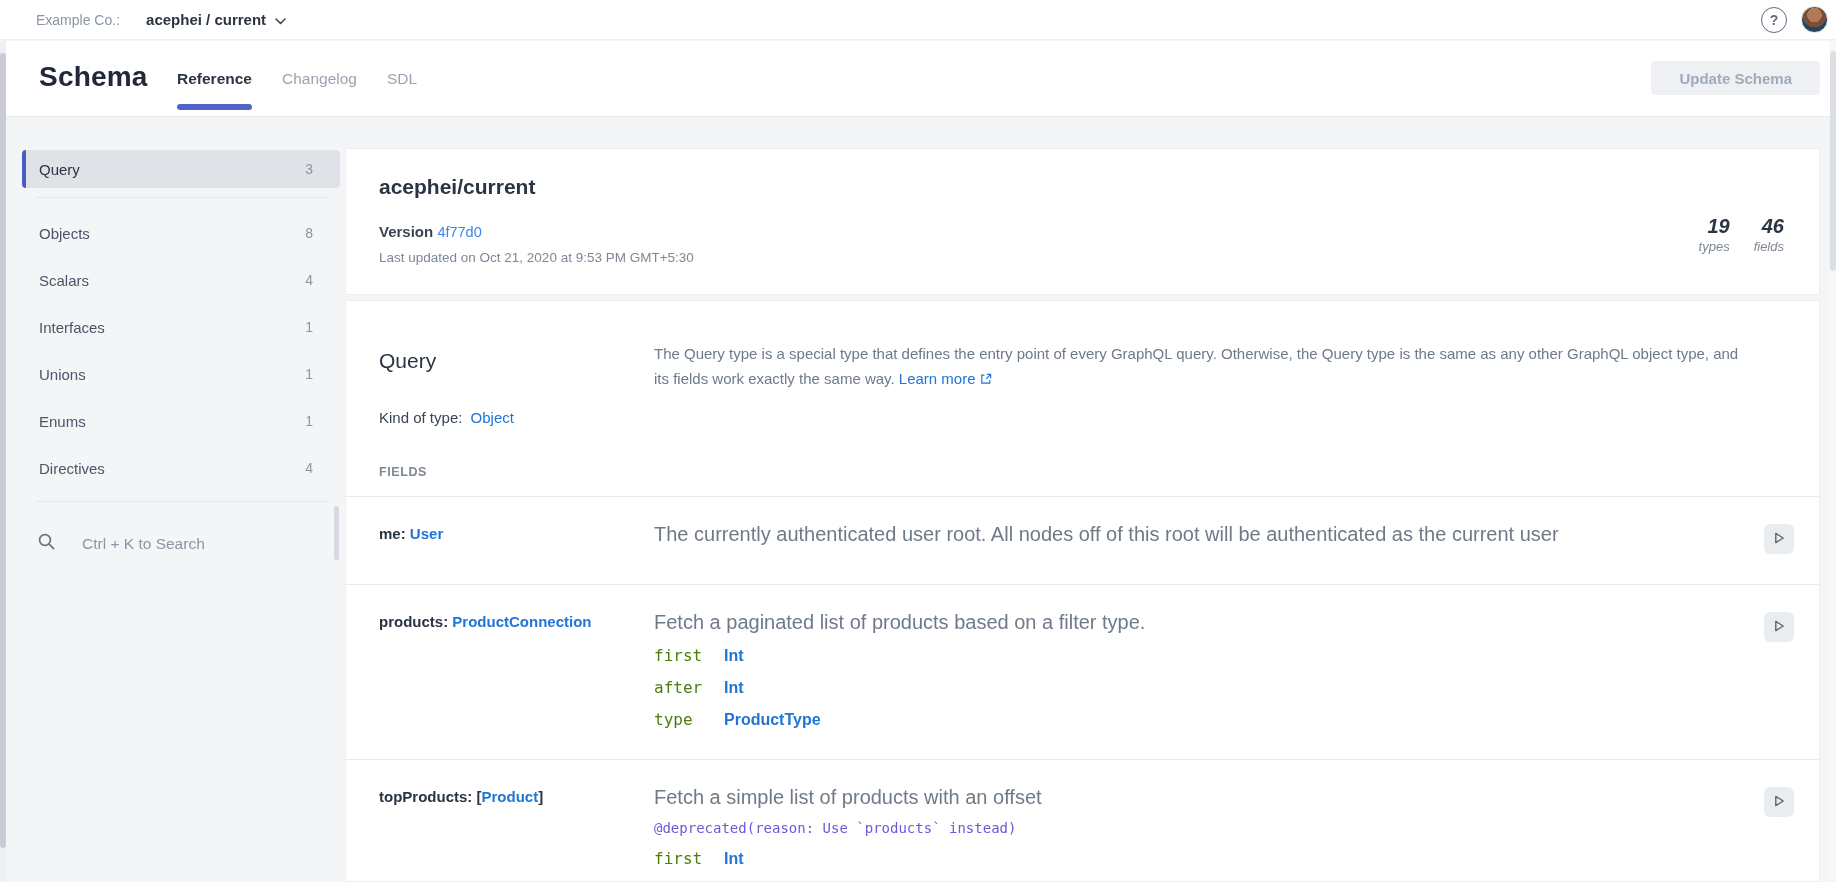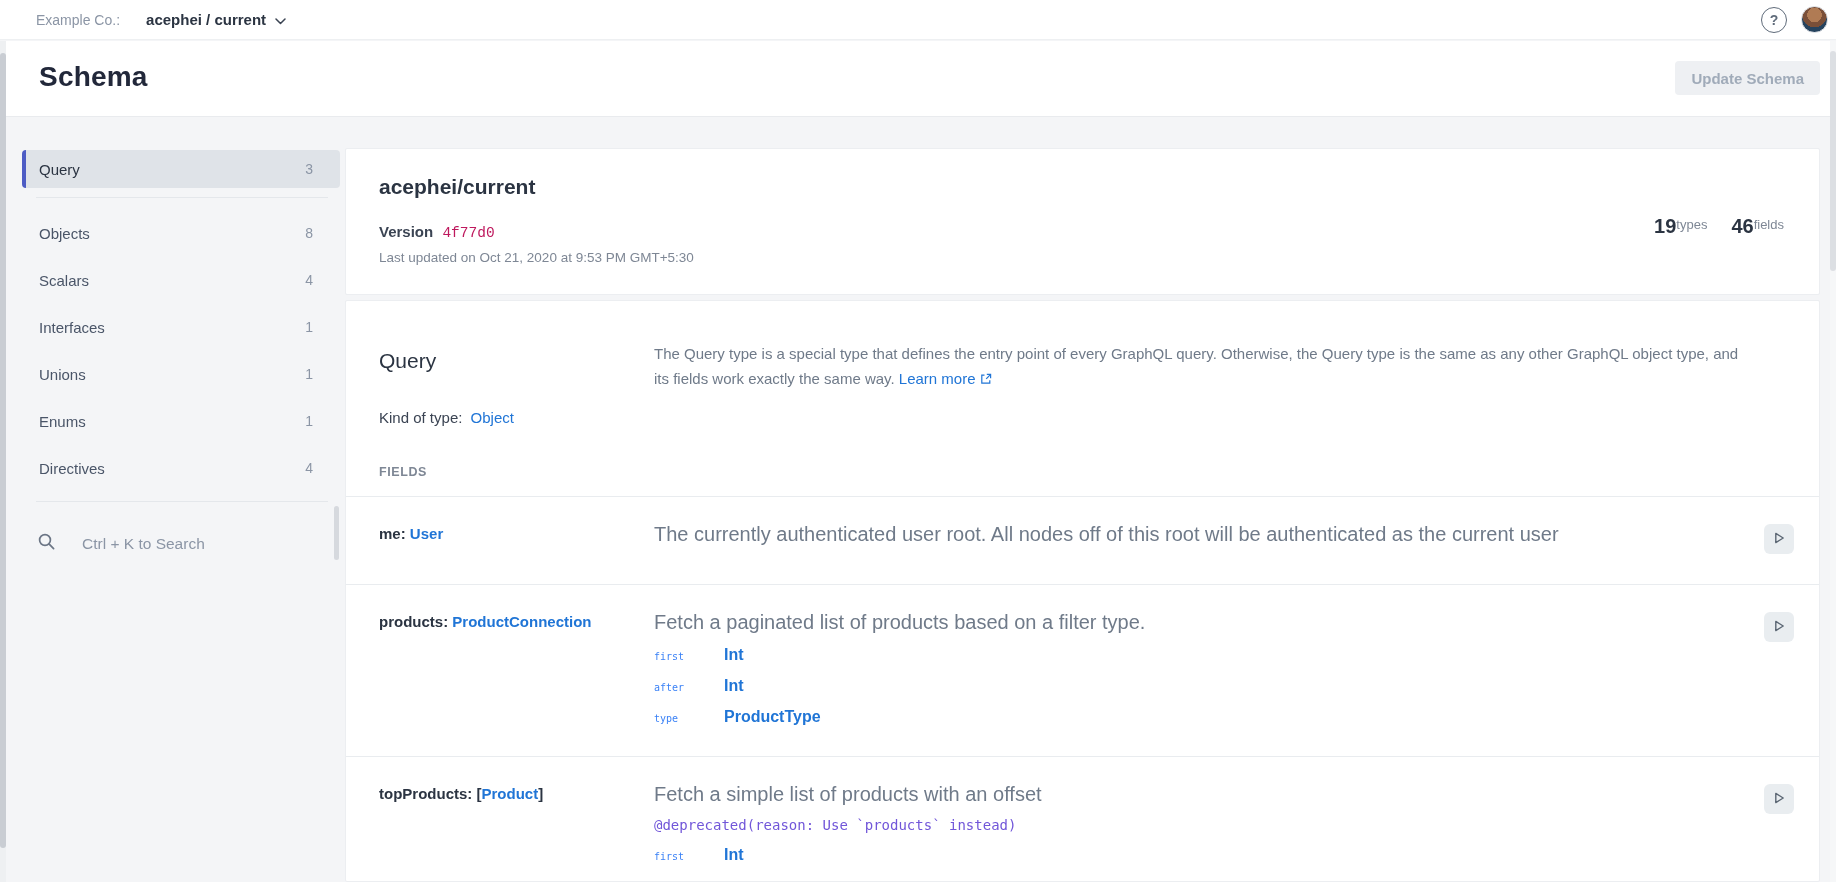--- a/index.html
+++ b/index.html
@@ -21,21 +21,21 @@
 
   
   .header { position:absolute; top:41px; left:0; right:0; height:76px; background:#fff;
             border-bottom:1px solid #e9ebee; z-index:4; }
   .page-title { position:absolute; left:39px; top:20px; font-size:28px; font-weight:700; color:#22283a; letter-spacing:0.2px;}
   .tabs { position:absolute; left:177px; top:0; height:76px; display:flex; align-items:center; gap:30px; }
   .tab { position:relative; font-size:15.5px; color:#9aa4b2; cursor:pointer; padding:4px 0; }
   .tab.active { color:#2b3442; font-weight:700; }
   .tab.active::after { content:""; position:absolute; left:0; right:0; bottom:-18px; height:6px;
                        border-radius:3px; background:#5064c8; }
-  .update-btn { position:absolute; right:16px; top:20px; height:34px; padding:0 16px; background:#eef0f3;
+  .update-btn { position:absolute; right:16px; top:20px; height:34px; padding:0 28px; background:#eef0f3;
                 border:none; border-radius:4px; font-size:15px; font-weight:600; color:#a0abb9;
                 font-family:inherit; cursor:default; }
 
   
   .left-scrollbar { position:absolute; left:0; top:41px; bottom:0; width:6px; background:#eef0f2; z-index:6; }
   .left-scrollbar .thumb { position:absolute; left:0; top:12px; width:6px; height:795px; background:#c9cdd3; border-radius:3px; }
   .right-scrollbar { position:absolute; right:0; top:41px; bottom:0; width:6px; background:#f6f7f8; z-index:6; }
   .right-scrollbar .thumb { position:absolute; right:0; top:10px; width:6px; height:220px; background:#dcdfe3; border-radius:3px; }
   .sidebar-scroll-thumb { position:absolute; left:334px; top:506px; width:5px; height:54px; background:#d6d9de; border-radius:3px; }
 
@@ -50,41 +50,41 @@
   .search-hint { font-size:15.5px; color:#8b95a5; }
 
   
   .card { position:absolute; background:#fff; border:1px solid #eceef1; border-radius:2px; }
   .card-header { left:345px; top:148px; width:1475px; height:147px; }
   .card-body   { left:345px; top:300px; width:1475px; height:582px; }
 
   .graph-title { position:absolute; left:33px; top:26px; font-size:21px; font-weight:700; color:#2b3442; }
   .version-line { position:absolute; left:33px; top:74px; font-size:15px; color:#3b4453; }
   .version-label { font-weight:700; }
-  .version-id { font-family:Liberation Mono, monospace; font-size:14.5px; color:#be185d; margin-left:5px; }
+  .version-id { font-family:Liberation Sans, sans-serif; font-size:14.5px; color:#3b82f6; }
   .updated-line { position:absolute; left:33px; top:101px; font-size:13.5px; color:#7e8795; }
   .stats { position:absolute; right:35px; top:66px; display:flex; gap:24px; }
-  .stat { display:flex; flex-direction:row; align-items:flex-start; }
+  .stat { display:flex; flex-direction:column; align-items:flex-end;font-style:italic; }
   .stat-value { font-size:20px; font-weight:600; color:#2b3442; line-height:22px; }
   .stat-label { font-size:13px; color:#7e8795; margin-top:2px; }
 
   .type-name { position:absolute; left:33px; top:48px; font-size:21px; font-weight:400; color:#2b3442; }
   .type-desc { position:absolute; left:308px; top:40px; width:1090px; font-size:15px; line-height:25px; color:#6f7a89; }
   .kind-line { position:absolute; left:33px; top:108px; font-size:15px; color:#3b4453; }
   .fields-heading { position:absolute; left:33px; top:164px; font-size:12.5px; font-weight:600;
                     letter-spacing:0.6px; color:#7e8795; }
   .fields-list { position:absolute; left:0; right:0; top:195px; border-top:1px solid #e9ecef; }
 
   .field-row { display:flex; align-items:flex-start; padding:27px 25px 30px 33px; border-bottom:1px solid #e9ecef; }
   .field-name { width:275px; flex:none; font-size:15px; font-weight:700; color:#2b3442; padding-top:1px; }
   .field-main { flex:1; padding-right:40px; }
   .field-desc { font-size:20px; color:#6f7a89; line-height:21px; }
   .args { margin-top:4px; }
   .arg-row { display:flex; align-items:baseline; margin-top:13px; }
-  .arg-name { font-family:"DejaVu Sans Mono",monospace; font-size:10px; color:#3b82f6; width:70px; flex:none; }
+  .arg-name { font-family:"DejaVu Sans Mono",monospace; font-size:16px; color:#4d7c0f; width:70px; flex:none; }
   .deprecation { margin-top:12px; font-family:"DejaVu Sans Mono",monospace; font-size:14px; color:#7156d9; }
 
   a.link, .link { color:#2075d6; text-decoration:none; cursor:pointer; font-weight:400; }
   .field-name .link, .arg-row .link { font-weight:600; }
   .ext-icon { display:inline-block; margin-left:4px; vertical-align:-1px; }
 
   .play-btn { flex:none; margin-left:auto; width:30px; height:30px; border-radius:6px; background:#e9edf0;
               border:none; display:flex; align-items:center; justify-content:center; cursor:pointer; }
 </style>
 </head>
@@ -103,20 +103,25 @@
       </span>
     </div>
     <div class="topbar-right">
       <div class="help-btn">?</div>
       <div class="avatar"></div>
     </div>
   </div>
 
   <div class="header">
     <div class="page-title">Schema</div>
+    <div class="tabs">
+      <div class="tab active">Reference</div>
+      <div class="tab">Changelog</div>
+      <div class="tab">SDL</div>
+    </div>
     <button class="update-btn">Update Schema</button>
   </div>
 
   <div class="left-scrollbar">
       <div class="thumb"></div>
     </div>
   <div class="right-scrollbar">
       <div class="thumb"></div>
     </div>
   <div class="sidebar-scroll-thumb"></div>

